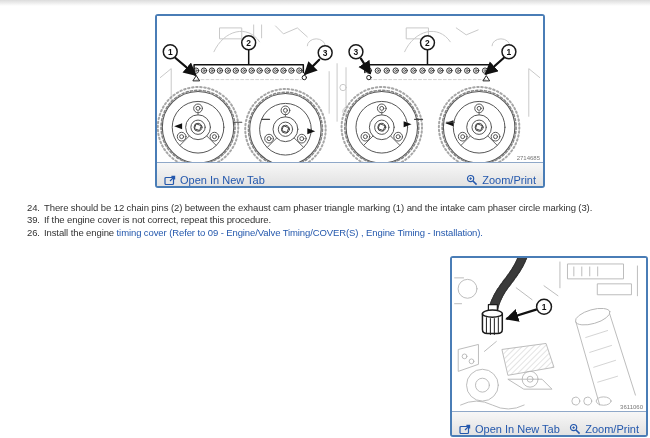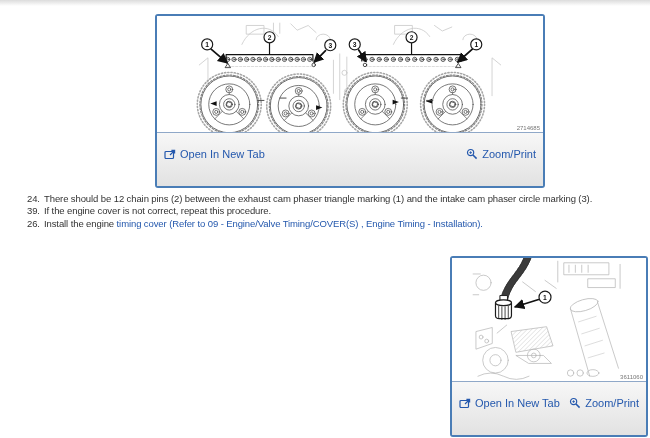--- a/index.html
+++ b/index.html
@@ -17,28 +17,28 @@
   .top-strip{position:absolute;top:0;left:0;width:650px;height:6px;
     background:linear-gradient(#dcdcdc,#ffffff);}
   .fig-box{position:absolute;box-sizing:border-box;background:#fff;
     border:2px solid var(--box-border);border-radius:3px;
     display:flex;flex-direction:column;}
   .fig-box.top{left:155px;top:14px;width:390px;height:174px}
   .fig-box.bottom{left:450px;top:256px;width:198px;height:181px}
   .fig-canvas{position:relative;flex:1 1 auto;overflow:hidden;background:#fff}
   .fig-canvas svg{display:block;width:100%;height:100%}
   .fig-num{position:absolute;right:3px;bottom:1px;font-size:6px;color:#777;}
-  .fig-footer{flex:0 0 23px;height:23px;display:flex;align-items:flex-start;
-    justify-content:space-between;padding:15px 7px;font-size:11px;
+  .fig-footer{flex:0 0 23px;height:23px;display:flex;align-items:flex-end;
+    justify-content:space-between;padding:0 7px;font-size:11px;
     background:linear-gradient(#f7f7f7,#e2e2e2);
     border-top:1px solid var(--footer-divider);}
   .flink{display:flex;align-items:center;gap:4px;color:var(--link-blue);
     text-decoration:none;cursor:pointer;white-space:nowrap}
   .flink svg{display:block}
-  .instr{position:absolute;left:27px;top:193px;font-size:9.5px;
+  .instr{position:absolute;left:27px;top:202px;font-size:9.5px;
     line-height:12.4px;white-space:nowrap;color:var(--text);letter-spacing:-0.1px}
   .instr-line{display:block}
   .instr-line.gap{margin-top:9px}
   .instr-num{display:inline-block;min-width:17px}
   .doc-link{color:var(--link-blue);text-decoration:none;cursor:pointer}
   .lineart{stroke-linecap:round;stroke-linejoin:round}
 </style>
 </head>
 <body>
 

